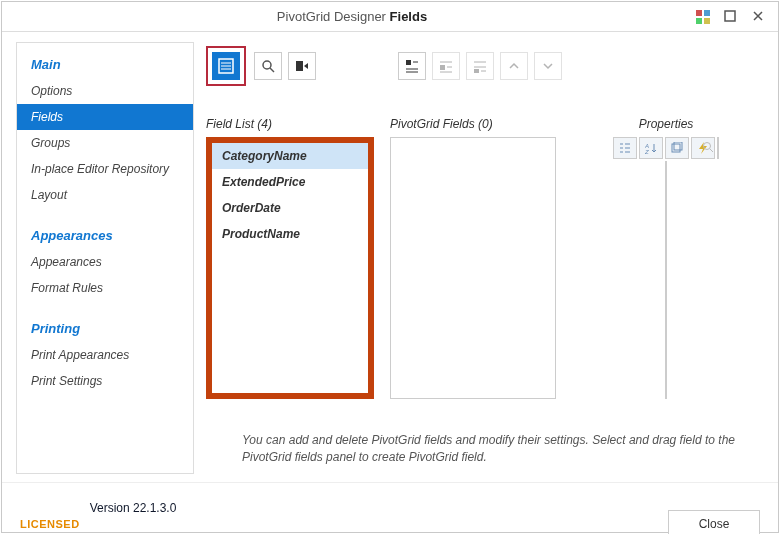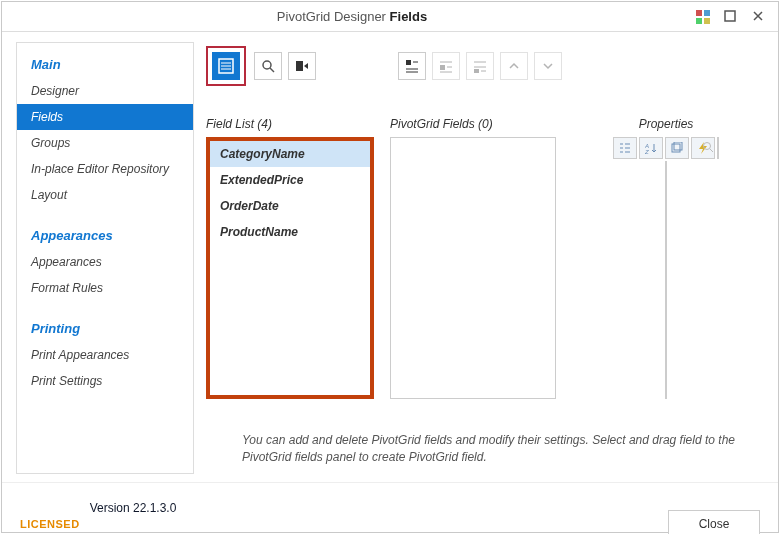--- a/index.html
+++ b/index.html
@@ -106,21 +106,21 @@
   .panel-row {
     display: flex;
     gap: 16px;
     margin-top: 6px;
   }
   .panel { display: flex; flex-direction: column; }
   .panel-label { font-size: 12px; color: #333; padding-bottom: 6px; }
   .field-list {
     width: 168px;
     height: 262px;
-    border: 4px solid #c2410c;
+    border: 6px solid #c2410c;
     background: #fff;
   }
   .field-item {
     padding: 6px 10px;
     font-weight: 600;
     font-size: 12px;
     cursor: pointer;
   }
   .field-item.sel { background: #cfe4f7; }
   .pg-fields {
@@ -229,21 +229,21 @@
         <svg width="12" height="12">
             <path d="M2 2 L10 10 M10 2 L2 10" stroke="#555" stroke-width="1.5"></path>
           </svg>
       </span>
     </div>
   </div>
 
   <div class="content">
     <div class="sidebar">
       <div class="section-head">Main</div>
-      <div class="nav-item">Designer</div>
+      <div class="nav-item">Options</div>
       <div class="nav-item active">Fields</div>
       <div class="nav-item">Groups</div>
       <div class="nav-item">In-place Editor Repository</div>
       <div class="nav-item">Layout</div>
 
       <div style="height:14px"></div>
       <div class="section-head">Appearances</div>
       <div class="nav-item">Appearances</div>
       <div class="nav-item">Format Rules</div>
 

